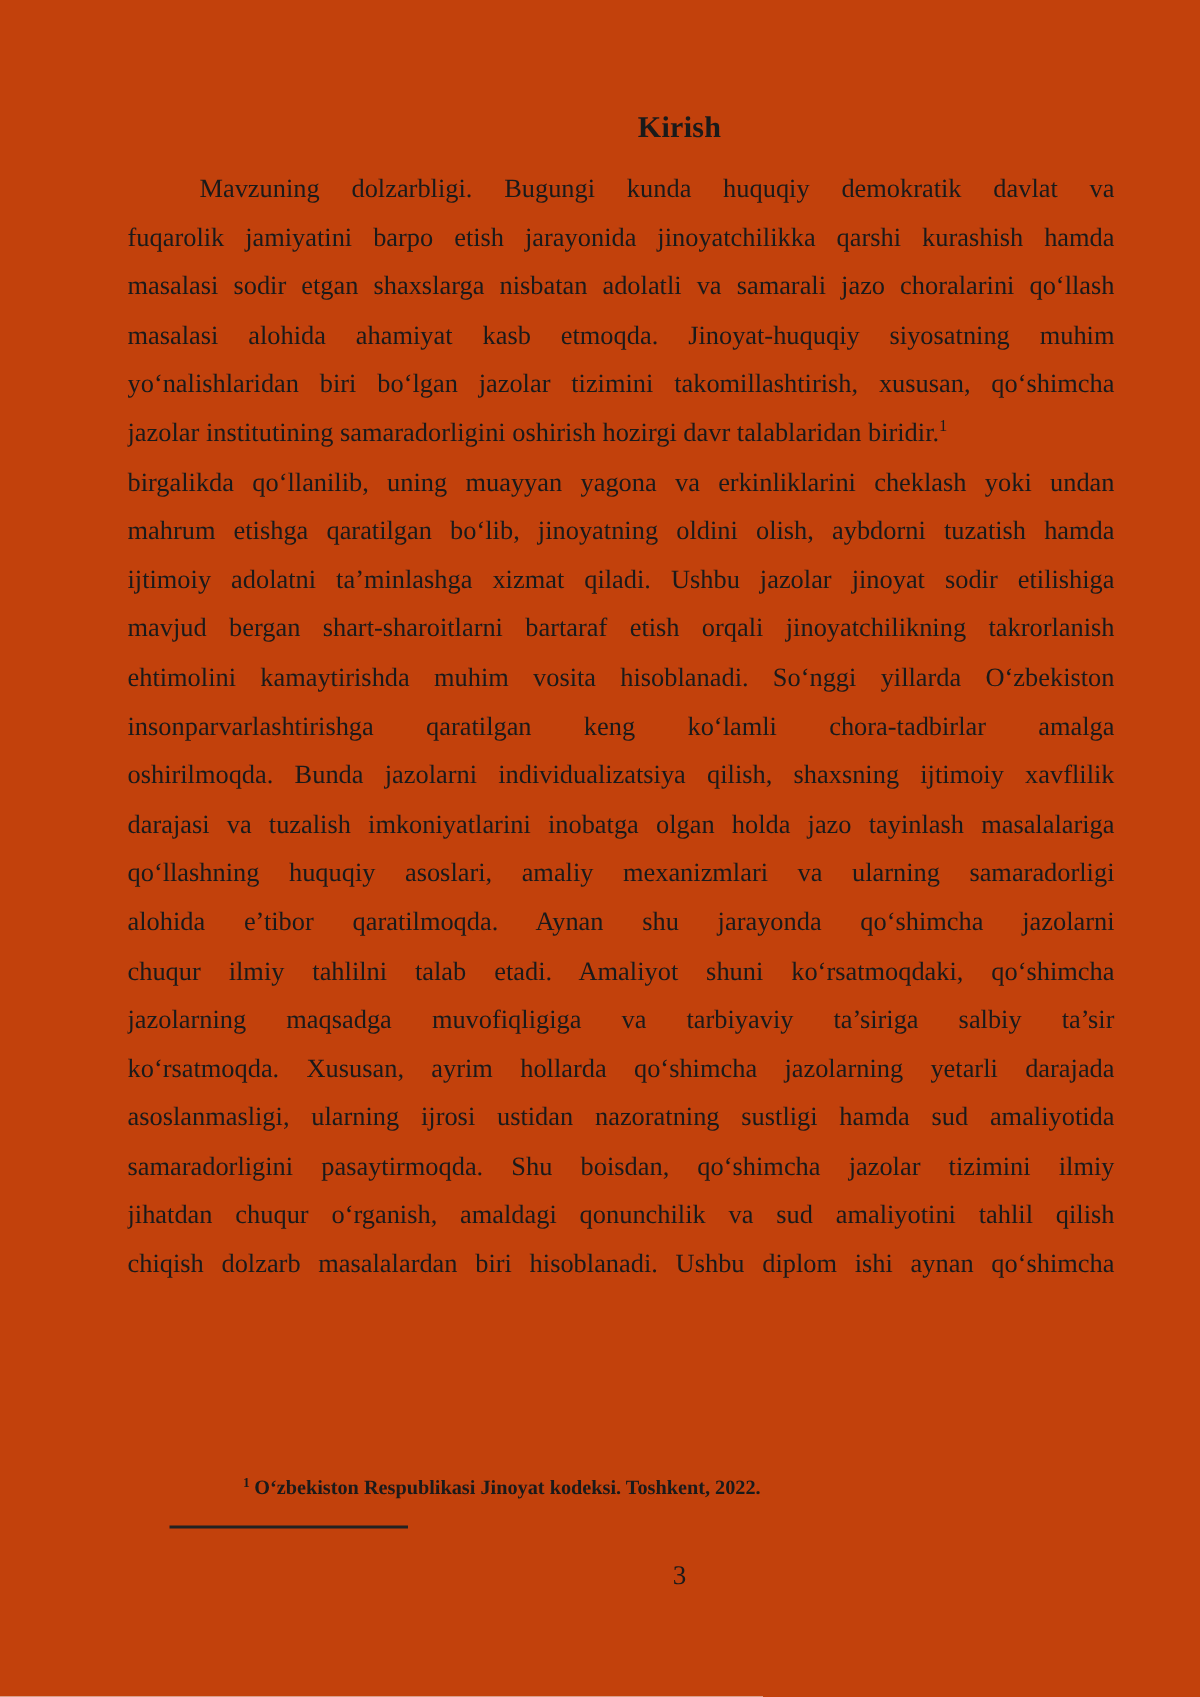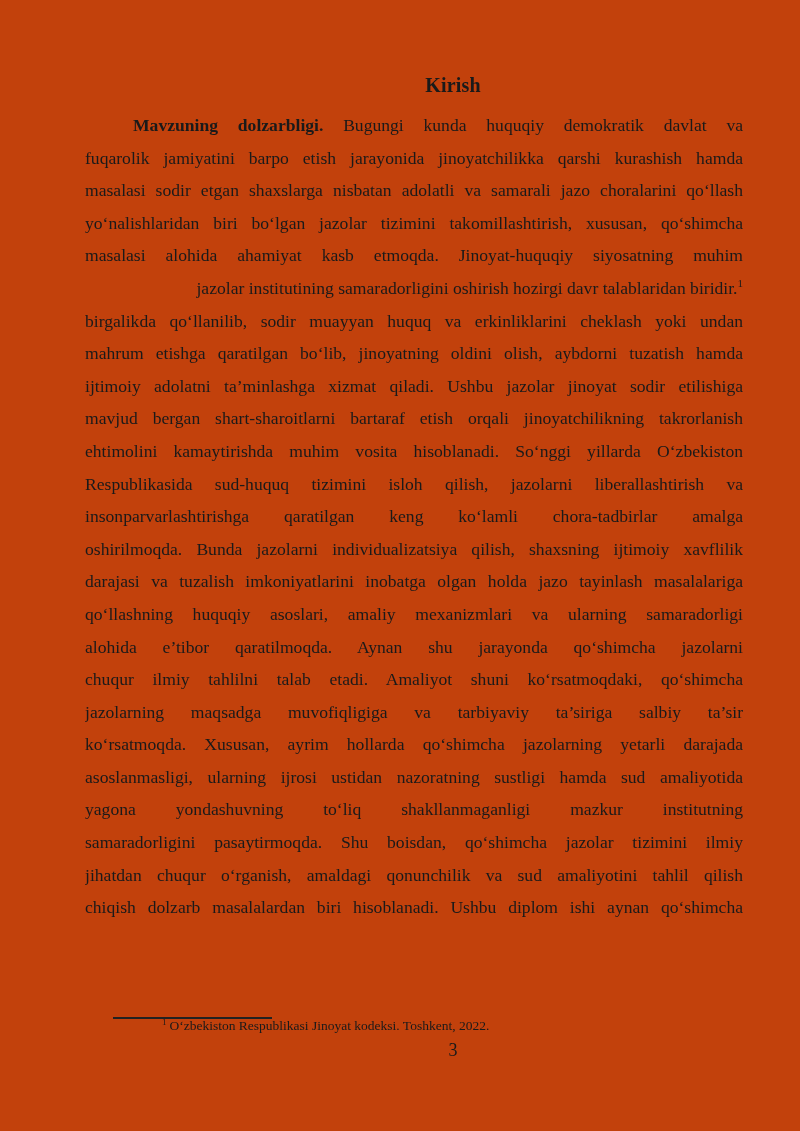--- a/index.html
+++ b/index.html
@@ -23,47 +23,48 @@
   .body-text{
     position:absolute;
     left:85px;top:109px;width:658px;
   }
   .line{
     font-size:17.6px;
     line-height:32.6px;
     height:32.6px;
     overflow:hidden;
     white-space:normal;
-    text-align:right;
+    text-align:left;
   }
   .line.just{
     text-align:justify;
     text-align-last:justify;
   }
   .line.indent{
     text-indent:48px;
   }
-  .line b{font-weight:bold;margin-top:11px;}
+  .line b{font-weight:normal;margin-top:11px;}
   .line sup{
     font-size:11px;
     vertical-align:super;
     line-height:0;
   }
   .footnote-sep{
     position:absolute;
     left:113px;top:1017px;
     width:159px;height:2px;
     background:#222;
   }
   .footnote{
     position:absolute;
-    left:85px;top:1016px;width:658px;
+    left:85px;top:982px;width:658px;
     font-size:13.5px;line-height:20px;
     padding-left:77px;
     box-sizing:border-box;
+    font-weight:bold;
   }
   .footnote sup{
     font-size:9px;
     vertical-align:super;
     line-height:0;
     margin-right:3px;
   }
   .page-number{
     position:absolute;
     top:1040px;left:0;width:100%;
@@ -76,39 +77,37 @@
 <body>
 
 <div class="page">
 
   <div class="doc-title">Kirish</div>
 
   <div class="body-text">
       <div class="line just indent"><b>Mavzuning dolzarbligi.</b><span> Bugungi kunda huquqiy demokratik davlat va</span></div>
       <div class="line just"><span>fuqarolik jamiyatini barpo etish jarayonida jinoyatchilikka qarshi kurashish hamda</span></div>
       <div class="line just"><span>masalasi sodir etgan shaxslarga nisbatan adolatli va samarali jazo choralarini qo‘llash</span></div>
+      <div class="line just"><span>masalasi alohida ahamiyat kasb etmoqda. Jinoyat-huquqiy siyosatning muhim</span></div>
       <div class="line just"><span>yo‘nalishlaridan biri bo‘lgan jazolar tizimini takomillashtirish, xususan, qo‘shimcha</span></div>
-      <div class="line just"><span>masalasi alohida ahamiyat kasb etmoqda. Jinoyat-huquqiy siyosatning muhim</span></div>
       <div class="line"><span>jazolar institutining samaradorligini oshirish hozirgi davr talablaridan biridir.</span><sup>1</sup></div>
-      <div class="line just"><span>birgalikda qo‘llanilib, sodir muayyan huquq va erkinliklarini cheklash yoki undan</span></div>
+      <div class="line just"><span>birgalikda qo‘llanilib, uning muayyan yagona va erkinliklarini cheklash yoki undan</span></div>
       <div class="line just"><span>mahrum etishga qaratilgan bo‘lib, jinoyatning oldini olish, aybdorni tuzatish hamda</span></div>
       <div class="line just"><span>ijtimoiy adolatni ta’minlashga xizmat qiladi. Ushbu jazolar jinoyat sodir etilishiga</span></div>
       <div class="line just"><span>mavjud bergan shart-sharoitlarni bartaraf etish orqali jinoyatchilikning takrorlanish</span></div>
       <div class="line just"><span>ehtimolini kamaytirishda muhim vosita hisoblanadi. So‘nggi yillarda O‘zbekiston</span></div>
-      <div class="line just"><span>Respublikasida sud-huquq tizimini isloh qilish, jazolarni liberallashtirish va</span></div>
       <div class="line just"><span>insonparvarlashtirishga qaratilgan keng ko‘lamli chora-tadbirlar amalga</span></div>
       <div class="line just"><span>oshirilmoqda. Bunda jazolarni individualizatsiya qilish, shaxsning ijtimoiy xavflilik</span></div>
       <div class="line just"><span>darajasi va tuzalish imkoniyatlarini inobatga olgan holda jazo tayinlash masalalariga</span></div>
       <div class="line just"><span>qo‘llashning huquqiy asoslari, amaliy mexanizmlari va ularning samaradorligi</span></div>
       <div class="line just"><span>alohida e’tibor qaratilmoqda. Aynan shu jarayonda qo‘shimcha jazolarni</span></div>
       <div class="line just"><span>chuqur ilmiy tahlilni talab etadi. Amaliyot shuni ko‘rsatmoqdaki, qo‘shimcha</span></div>
       <div class="line just"><span>jazolarning maqsadga muvofiqligiga va tarbiyaviy ta’siriga salbiy ta’sir</span></div>
       <div class="line just"><span>ko‘rsatmoqda. Xususan, ayrim hollarda qo‘shimcha jazolarning yetarli darajada</span></div>
       <div class="line just"><span>asoslanmasligi, ularning ijrosi ustidan nazoratning sustligi hamda sud amaliyotida</span></div>
-      <div class="line just"><span>yagona yondashuvning to‘liq shakllanmaganligi mazkur institutning</span></div>
       <div class="line just"><span>samaradorligini pasaytirmoqda. Shu boisdan, qo‘shimcha jazolar tizimini ilmiy</span></div>
       <div class="line just"><span>jihatdan chuqur o‘rganish, amaldagi qonunchilik va sud amaliyotini tahlil qilish</span></div>
       <div class="line just"><span>chiqish dolzarb masalalardan biri hisoblanadi. Ushbu diplom ishi aynan qo‘shimcha</span></div>
     </div>
 
   <div class="footnote-sep"></div>
 
   <div class="footnote"><sup>1</sup><span>O‘zbekiston Respublikasi Jinoyat kodeksi. Toshkent, 2022.</span></div>
 
   <div class="page-number">3</div>

